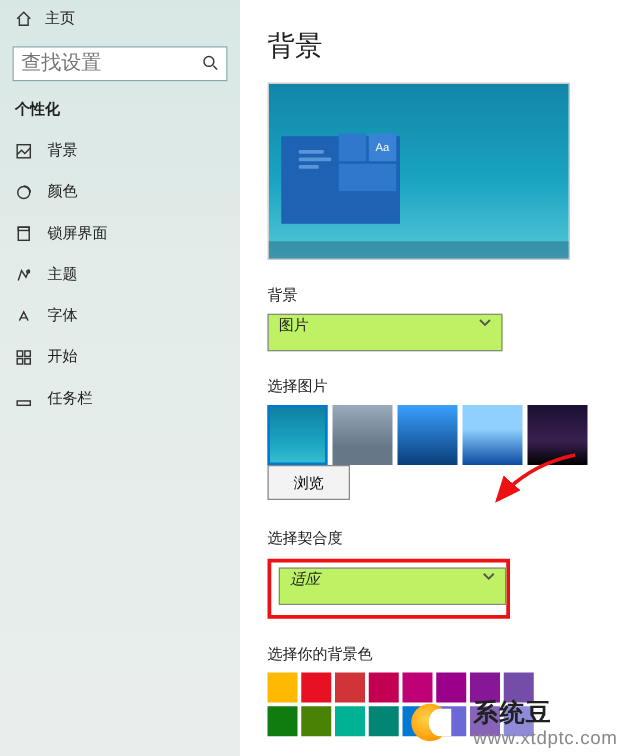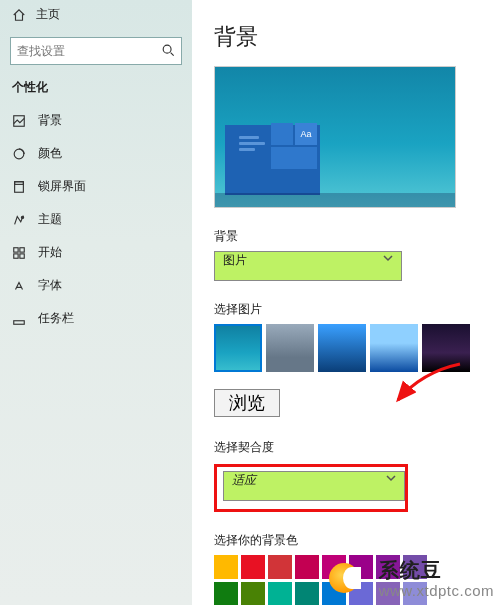--- a/index.html
+++ b/index.html
@@ -4,42 +4,42 @@
 <style>
   html,body{margin:0;padding:0;font-family:"Microsoft YaHei","Segoe UI",sans-serif;font-size:12px;color:#202020;background:#fff;}
   .window{width:500px;height:605px;position:relative;overflow:hidden;background:#fff;}
   
   .sidebar{position:absolute;left:0;top:0;width:192px;height:100%;background:linear-gradient(180deg,#d8e7e5 0%,#e3ece9 40%,#e9eeec 100%);}
   .sidebar .title{padding:10px 12px 6px 12px;font-size:12px;}
   .home-row{display:flex;align-items:center;gap:10px;padding:6px 12px;cursor:pointer;}
   .icon{width:14px;height:14px;display:inline-flex;align-items:center;justify-content:center;flex:0 0 14px;}
   .icon svg{width:14px;height:14px;stroke:#333;fill:none;stroke-width:1.3;}
   .searchbox{margin:8px 10px 10px 10px;position:relative;height:26px;background:#fff;border:1px solid #8aa;}
-  .searchbox input{border:none;outline:none;width:calc(100% - 28px);height:100%;padding:0 6px;font-size:12px;background:transparent;}
+  .searchbox input{border:none;outline:none;width:calc(100% - 28px);height:100%;padding:0 6px;font-size:16px;background:transparent;}
   .searchbox .sicon{position:absolute;right:6px;top:5px;color:#3a7;}
   .section-label{padding:4px 12px 8px 12px;font-size:12px;font-weight:600;}
   .nav-item{display:flex;align-items:center;gap:12px;padding:8px 12px;cursor:pointer;}
   
   .main{position:absolute;left:192px;right:0;top:0;bottom:0;padding:16px 22px 20px 22px;overflow:hidden;}
   .h1{font-size:22px;font-weight:400;margin:6px 0 14px 0;}
   .preview{width:240px;height:140px;background:linear-gradient(180deg,#1286a8 0%,#1aa3c2 55%,#54c8d6 100%);position:relative;border:1px solid #ccc;}
   .preview .taskbaroverlay{position:absolute;left:0;bottom:0;width:100%;height:14px;background:rgba(0,0,50,0.25);}
-  .preview .startpanel{position:absolute;left:10px;bottom:12px;width:95px;height:70px;background:#1e62b3;}
+  .preview .startpanel{position:absolute;left:10px;bottom:28px;width:95px;height:70px;background:#1e62b3;}
   .preview .tile{position:absolute;background:#2f78cc;}
   .preview .tile.t1{left:46px;bottom:50px;width:22px;height:22px;}
   .preview .tile.t2{left:70px;bottom:50px;width:22px;height:22px;background:#3a82d6;display:flex;align-items:center;justify-content:center;color:#fff;font-size:9px;}
   .preview .tile.t3{left:46px;bottom:26px;width:46px;height:22px;}
   .preview .stripe{position:absolute;left:14px;background:#5a95d9;height:3px;border-radius:1px;}
   .field-label{font-size:12px;margin:20px 0 6px 0;}
   .select{width:170px;height:28px;border:1px solid #888;background:#bef264;display:flex;align-items:flex-start;justify-content:space-between;padding:0 8px;cursor:pointer;font-size:12px;}
   .select .chev svg{width:10px;height:10px;stroke:#555;fill:none;stroke-width:1.5;}
   .thumbs{display:flex;gap:4px;margin-top:6px;}
   .thumb{width:48px;height:48px;cursor:pointer;}
   .thumb.sel{outline:2px solid #0078d4;outline-offset:-2px;}
-  .browse{margin-top:17px;width:66px;height:28px;border:1px solid #888;background:#f3f3f3;font-size:18px;cursor:pointer;}
+  .browse{margin-top:0;width:66px;height:28px;border:1px solid #888;background:#f3f3f3;font-size:12px;cursor:pointer;}
   .fit-wrap{border:3px solid #e11;padding:4px 6px 8px 6px;margin-top:8px;width:176px;font-style:italic;}
   .colors{display:flex;flex-wrap:wrap;gap:3px;width:230px;margin-top:6px;}
   .sw{width:24px;height:24px;cursor:pointer;position:relative;}
   
   .watermark{position:absolute;right:6px;bottom:6px;display:flex;align-items:center;gap:20px;}
   .wm-circle{width:30px;height:30px;border-radius:50%;background:radial-gradient(circle at 40% 40%,#ffd24a,#ff9a00 70%);position:relative;}
   .wm-circle::after{content:"";position:absolute;right:-2px;top:4px;width:18px;height:22px;background:#fff;border-radius:50% 0 0 50%;}
   .wm-text{font-size:20px;font-weight:600;letter-spacing:1px;}
   .wm-sub{font-size:15px;color:#888;letter-spacing:0.5px;display:block;margin-top:-2px;}
   
@@ -106,35 +106,35 @@
             <svg viewBox="0 0 16 16">
               <path d="M3 13 L6 4 L10 10 L13 3"></path>
               <circle cx="12" cy="5" r="1.3"></circle>
             </svg>
           </span>
           <span>主题</span>
         </div>
         <div class="nav-item">
           <span class="icon">
             <svg viewBox="0 0 16 16">
+              <path d="M4 12 L8 4 L12 12 M5.5 9.5 H10.5"></path>
+            </svg>
+          </span>
+          <span>字体</span>
+        </div>
+        <div class="nav-item">
+          <span class="icon">
+            <svg viewBox="0 0 16 16">
               <rect x="2" y="2" width="5" height="5"></rect>
               <rect x="9" y="2" width="5" height="5"></rect>
               <rect x="2" y="9" width="5" height="5"></rect>
               <rect x="9" y="9" width="5" height="5"></rect>
             </svg>
           </span>
           <span>开始</span>
-        </div>
-        <div class="nav-item">
-          <span class="icon">
-            <svg viewBox="0 0 16 16">
-              <path d="M4 12 L8 4 L12 12 M5.5 9.5 H10.5"></path>
-            </svg>
-          </span>
-          <span>字体</span>
         </div>
         <div class="nav-item">
           <span class="icon">
             <svg viewBox="0 0 16 16">
               <rect x="2" y="10" width="12" height="4"></rect>
             </svg>
           </span>
           <span>任务栏</span>
         </div>
       </div>

